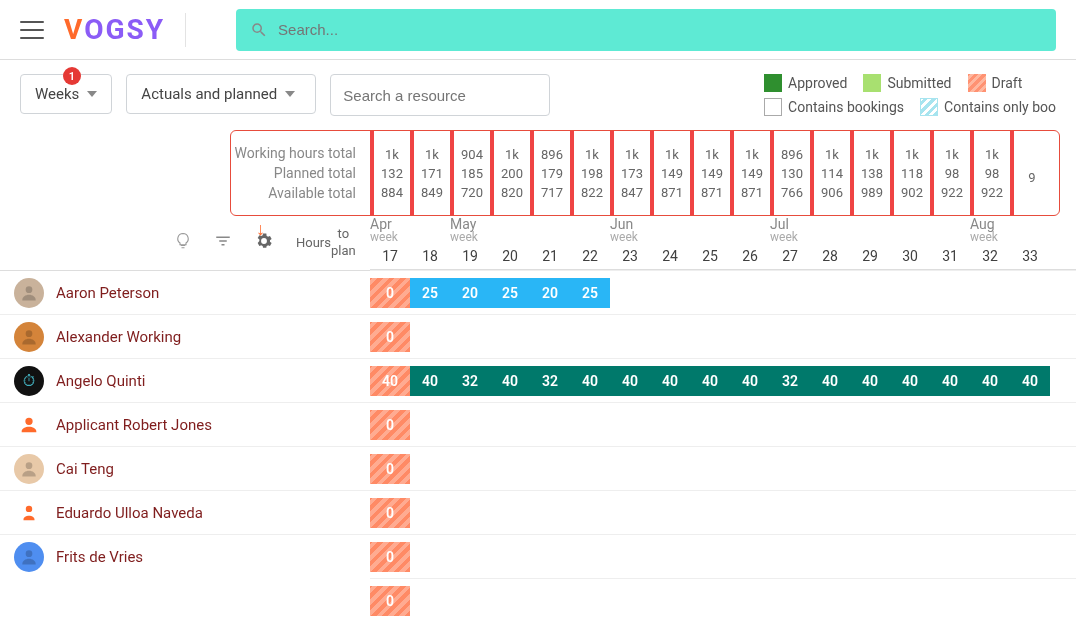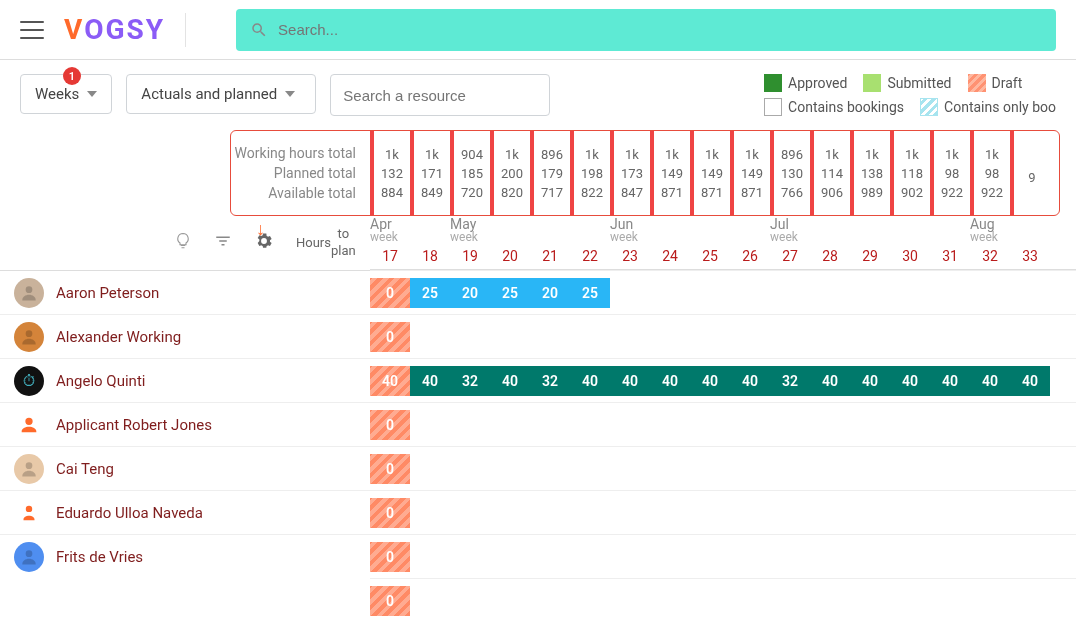--- a/index.html
+++ b/index.html
@@ -43,21 +43,21 @@
 .resource-row:first-of-type { border-top: 1px solid #ddd; }
 .avatar { width: 30px; height: 30px; border-radius: 50%; display: flex; align-items: center; justify-content: center; font-size: 16px; color: #fff; flex-shrink: 0; }
 .rname { font-size: 15px; color: #7f1d1d; }
 .right-col { flex: 1; overflow: hidden; }
 .totals-grid { height: 86px; display: flex; }
 .tcol { flex: 0 0 40px; border-left: 4px solid #ef4444; display: flex; flex-direction: column; justify-content: center; align-items: center; font-size: 13px; color: #666; gap: 4px; }
 .month-row { height: 26px; display: flex; position: relative; }
 .month-lbl { position: absolute; font-size: 14px; color: #888; }
 .month-sub { position: absolute; font-size: 12px; color: #aaa; top: 14px; }
 .week-row { height: 28px; display: flex; border-bottom: 1px solid #ddd; }
-.wcell { flex: 0 0 40px; text-align: center; font-size: 14px; color: #b91c1c; line-height: 28px; }
+.wcell { flex: 0 0 40px; text-align: center; font-size: 14px; color: #404040; line-height: 28px; }
 .data-row { height: 44px; display: flex; border-top: 1px solid #eee; align-items: center; }
 .hours-cell { flex: 0 0 40px; height: 30px; display: flex; align-items: center; justify-content: center; font-weight: 600; font-size: 14px; color: #fff; margin: 0; }
 .draft-cell { background: repeating-linear-gradient(-45deg, #ff8a65, #ff8a65 4px, #ffab91 4px, #ffab91 8px); color: #fff; }
 .blue-cell { background: #29b6f6; color: #fff; position: relative; }
 .blue-cell::after { content:""; position:absolute; right:-6px; top:0; border-top:15px solid transparent; border-bottom:15px solid transparent; border-left:6px solid #29b6f6; display:none;}
 .teal-cell { background: #00796b; color: #fff; }
 .icon-svg { width: 18px; height: 18px; fill: #888; }
 .gear-svg { width: 20px; height: 20px; fill: #666; }
 .bulb-svg { width: 18px; height: 18px; fill: none; stroke: #999; stroke-width: 1.5; }
 </style>

